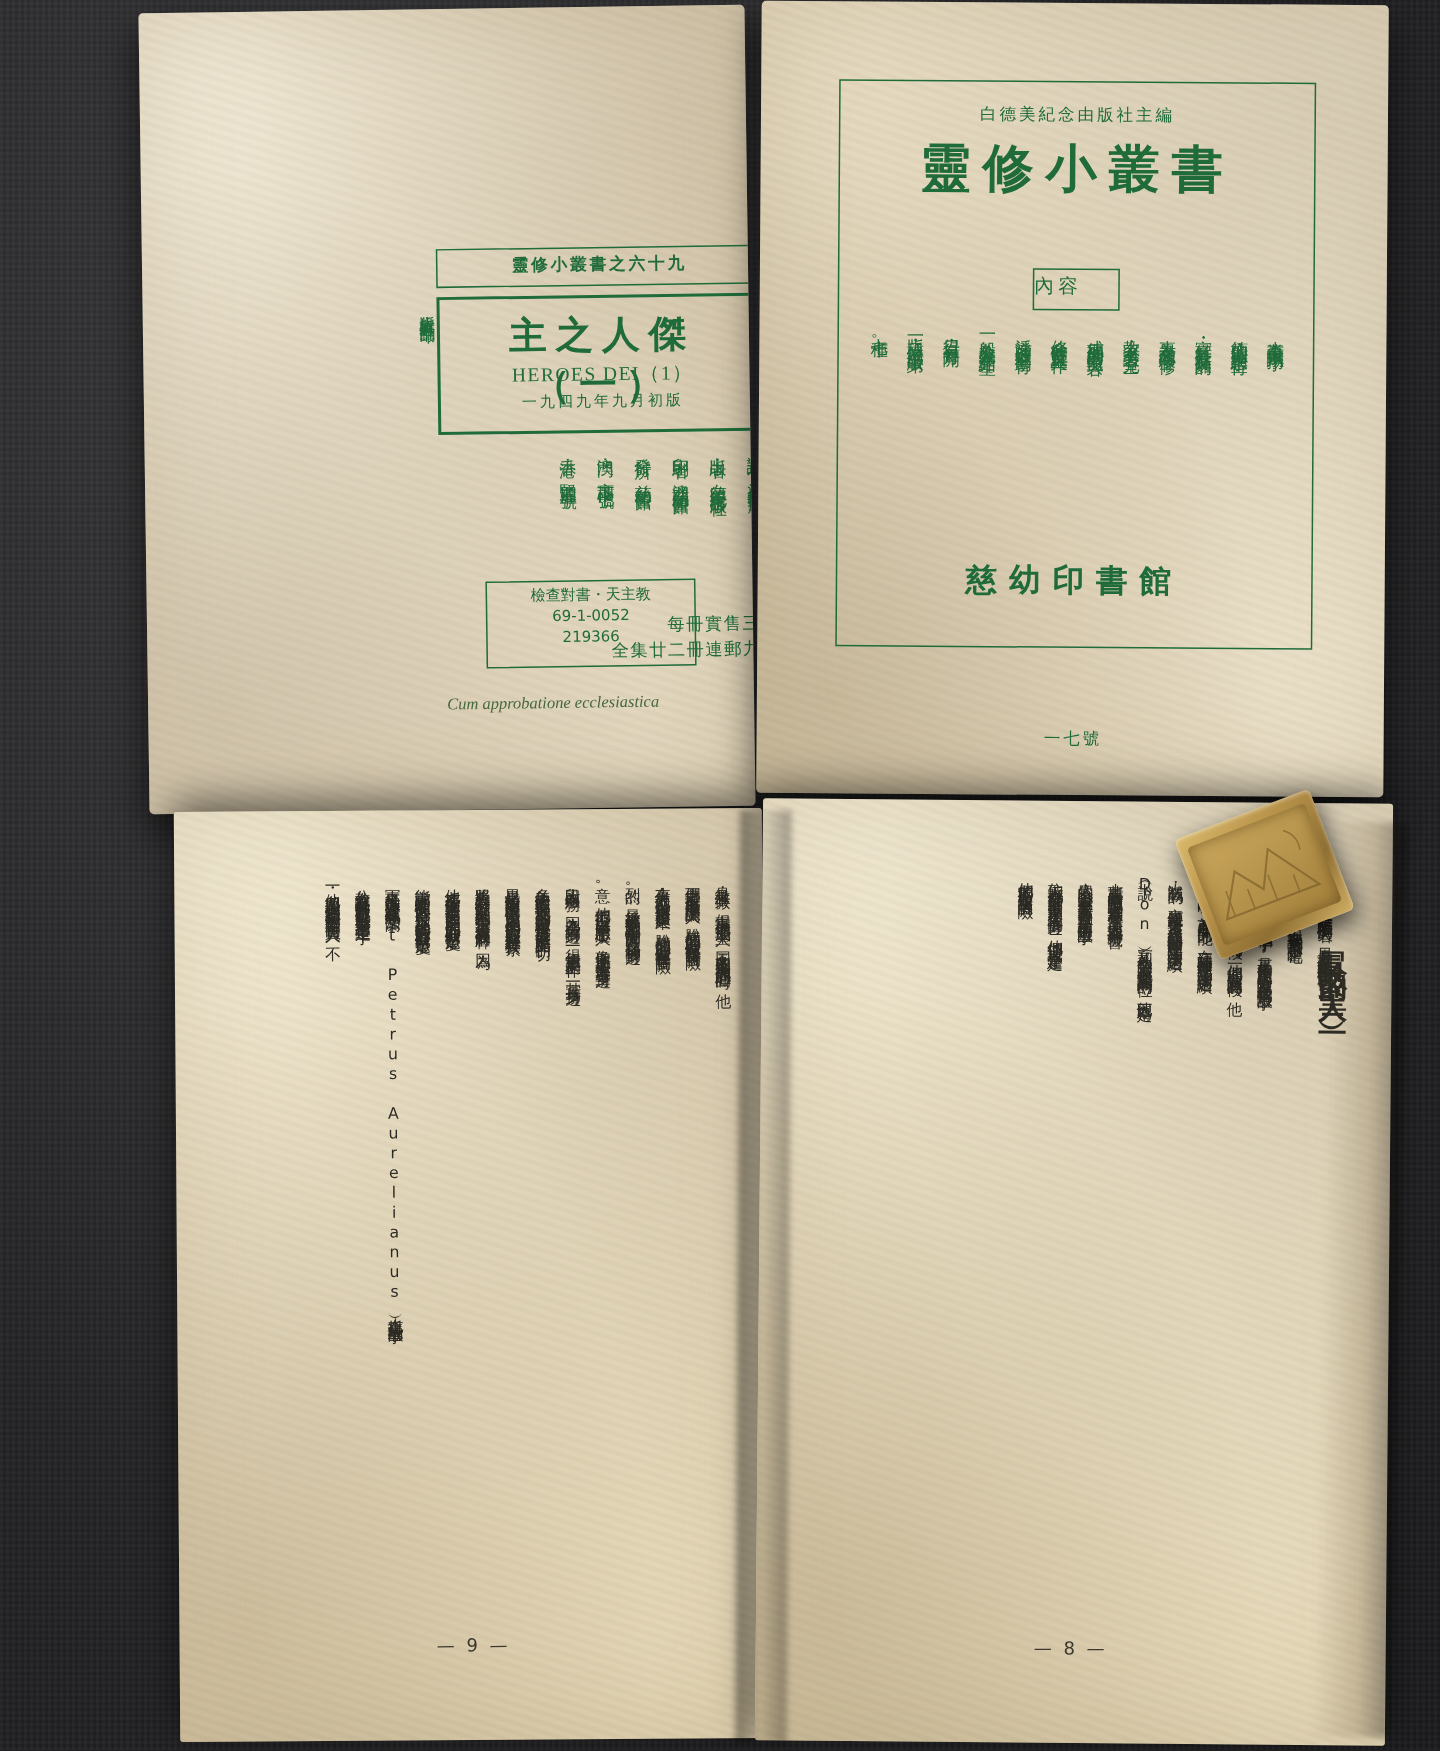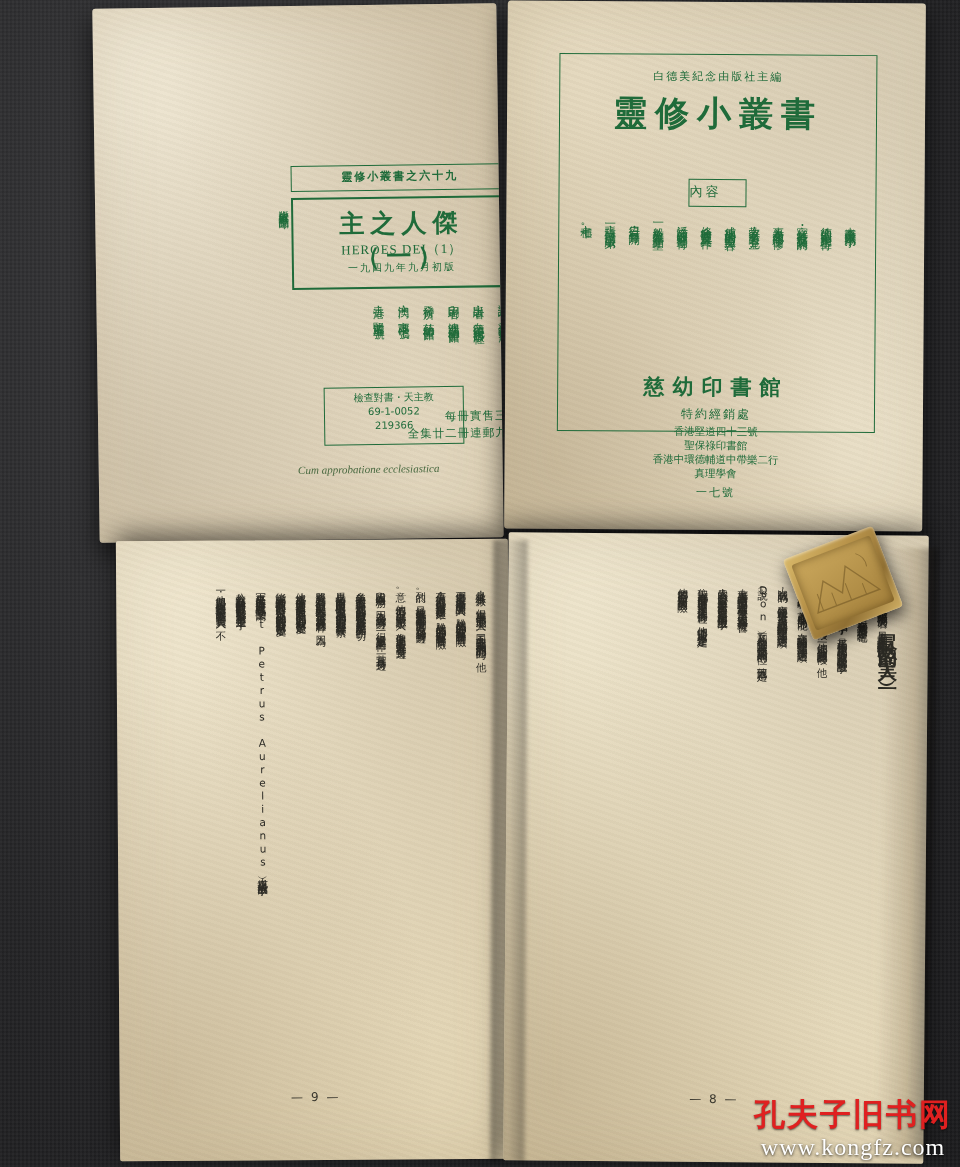--- a/index.html
+++ b/index.html
@@ -209,27 +209,20 @@
         <div class="col">活潑的敍述・幫助青</div>
         <div class="col">一般公教青年・介紹聖</div>
         <div class="col">得日有・每月開</div>
         <div class="col">版一種・擴已出版第</div>
         <div class="col">七十種。</div>
       </div>
 
       <div class="tr-house">慈幼印書館</div>
 
       <div class="tr-cols">
-        <div class="blk">
-          <div class="hd">特約經銷處</div>
-          <div>香港堅道四十三號</div>
-          <div>聖保祿印書館</div>
-          <div>香港中環德輔道中帶樂二行</div>
-          <div>真理學會</div>
-        </div>
       </div>
       <div class="tr-serial">一七號</div>
     </div>
   </div>
 
   <div class="page" id="page-bl">
     <div class="grain"></div>
     <div class="cjk-body" id="bl-body">
       <div class="col">是微乎其微，但事實上他們完成了聖人。同天主的聖補為人他們的心間時，他</div>
       <div class="col">們更變成了最溫順最謙虛的人，脫然他們的心狀在這種青年時的冒險</div>
@@ -273,17 +266,13 @@
 
   <div id="seal">
     <div class="face"></div>
     <svg class="eng" viewBox="0 0 96 86">
       <path d="M14 62 L30 34 L44 52 L56 28 L80 62 Z" fill="none" stroke="#6d5322" stroke-width="1.4"></path>
       <path d="M20 62 L20 44 M34 62 L34 48 M50 62 L50 44 M66 62 L66 50" stroke="#6d5322" stroke-width="1"></path>
       <path d="M70 20 q8 6 6 16" fill="none" stroke="#6d5322" stroke-width="1"></path>
     </svg>
   </div>
 
-  <div id="wm">
-    <div class="cn">孔夫子旧书网</div>
-    <div class="url">www.kongfz.com</div>
-  </div>
 </div>
 
 </body></html>

